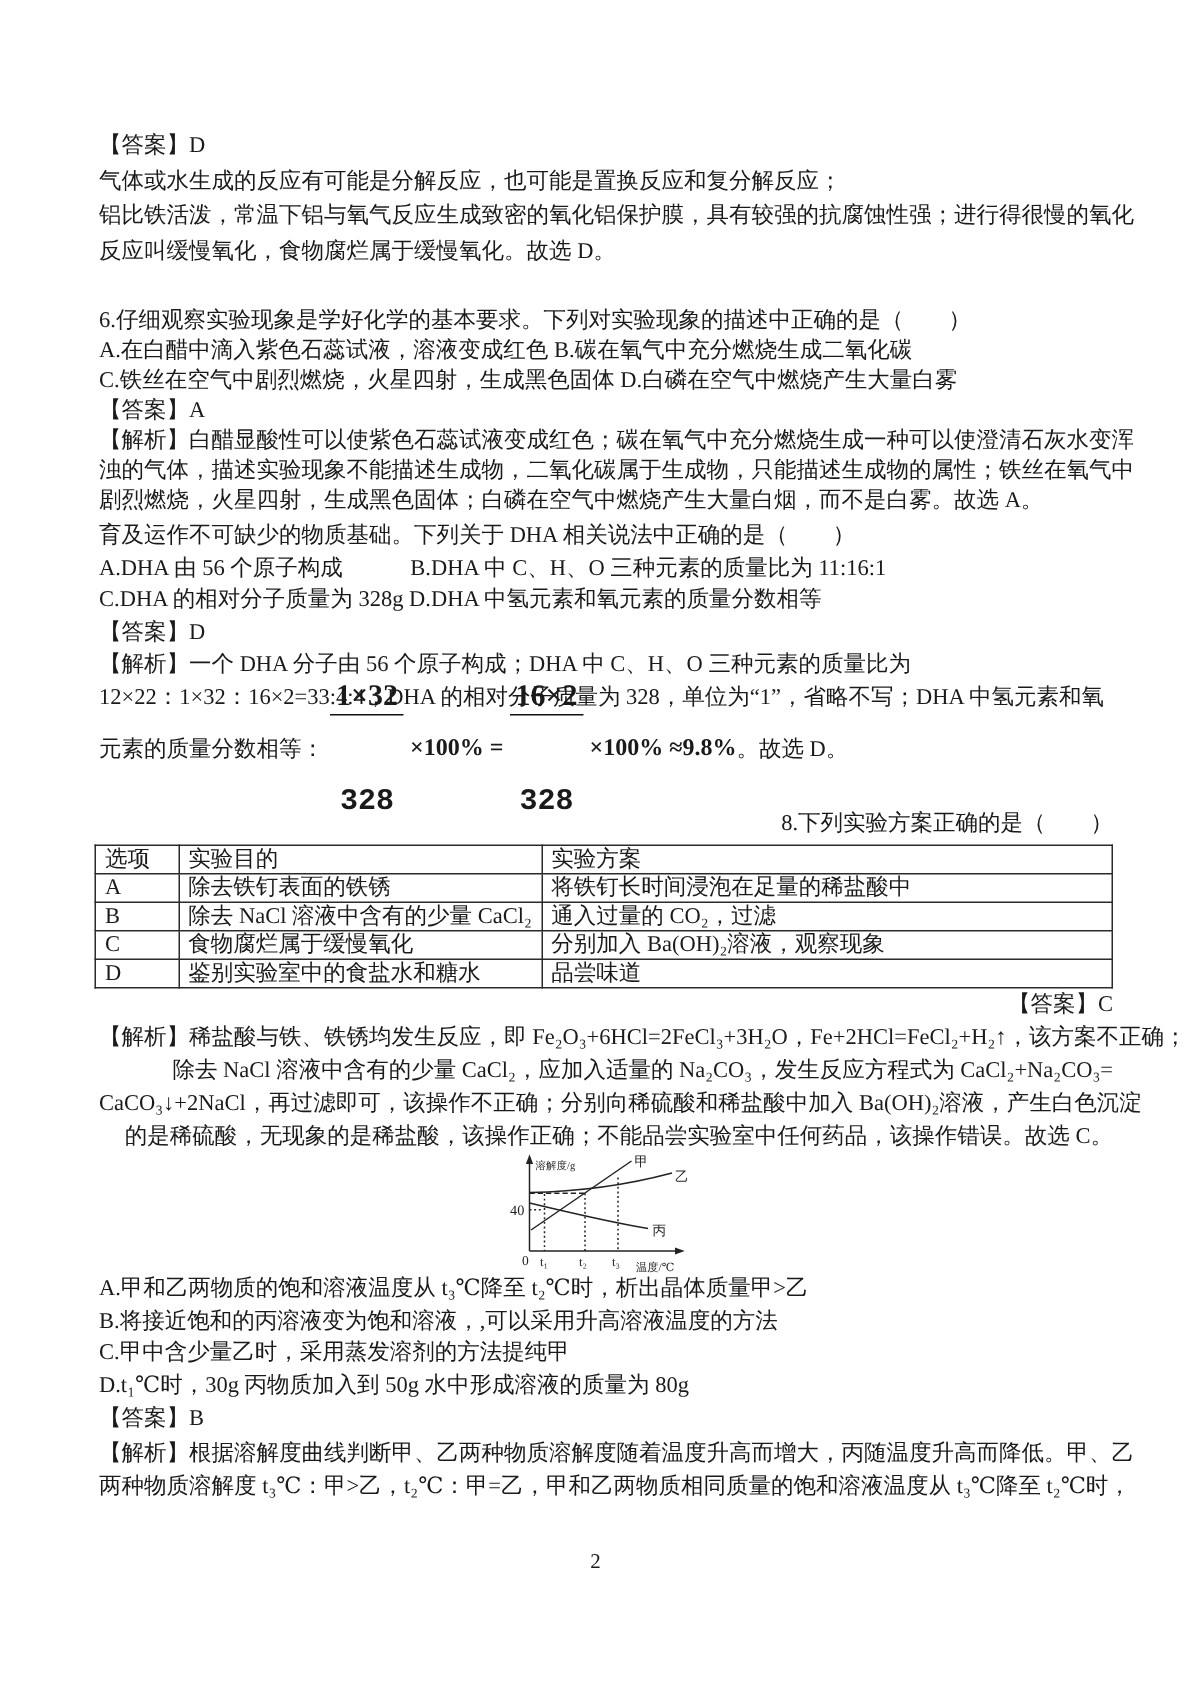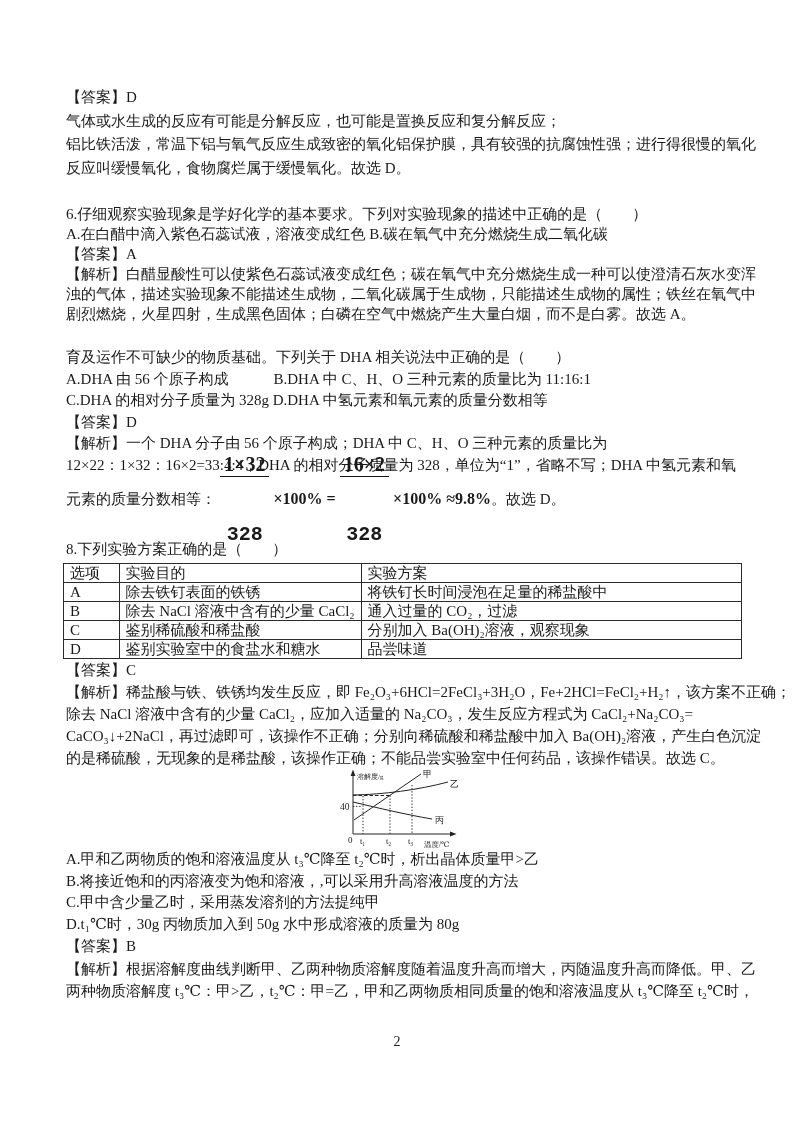--- a/index.html
+++ b/index.html
@@ -7,21 +7,21 @@
     width:794px;height:1123px;background:#ffffff;position:relative;
     font-family:"Liberation Serif","DejaVu Serif","DejaVu Sans",serif;
     color:#1a1a1a;overflow:hidden;
   }
   .sec{position:absolute;left:66px;width:676px;}
   #q5{top:86px;} #q6{top:204px;} #q7{top:347px;} #q8{top:538px;} #q9{top:772px;}
   p.ln{margin:0;font-size:15px;white-space:pre;}
   #q5 p.ln{line-height:23.5px;}
   #q6 p.ln{line-height:20px;}
   #q7 p.ln{line-height:21.5px;}
-  #q8 p.ln{line-height:22px;}
+  #q8 p.ln{line-height:22px;text-align:right;}
   #q9 p.qln{line-height:22px;}
   #q9 p.opt{line-height:21.7px;}
   #q9 p.ana{line-height:22.5px;}
   .formula{display:flex;align-items:center;height:46px;font-size:15px;white-space:pre;}
   .bm{font-weight:bold;font-size:16px;white-space:pre;}
   .frac{display:inline-block;text-align:center;margin:0 4px;font-weight:bold;font-size:20px;line-height:1.15;}
   .frac .num{display:block;padding:0 4px;border-bottom:1.8px solid #111;}
   .frac .den{display:block;font-family:Liberation Mono, monospace;}
   table.exp{border-collapse:collapse;margin-top:3px;margin-left:-3px;}
   table.exp td{border:1.6px solid #2b2b2b;font-size:15px;padding:0 6px;height:18px;line-height:18px;white-space:pre;vertical-align:middle;}
@@ -37,20 +37,21 @@
 <div id="q5" class="sec">
   <p class="ln">【答案】D</p>
   <p class="ln">气体或水生成的反应有可能是分解反应，也可能是置换反应和复分解反应；</p>
   <p class="ln">铝比铁活泼，常温下铝与氧气反应生成致密的氧化铝保护膜，具有较强的抗腐蚀性强；进行得很慢的氧化</p>
   <p class="ln">反应叫缓慢氧化，食物腐烂属于缓慢氧化。故选 D。</p>
 </div>
 
 <div id="q6" class="sec">
   <p class="ln">6.仔细观察实验现象是学好化学的基本要求。下列对实验现象的描述中正确的是（　　）</p>
   <p class="ln">A.在白醋中滴入紫色石蕊试液，溶液变成红色 B.碳在氧气中充分燃烧生成二氧化碳</p>
+  <p class="ln">C.铁丝在空气中剧烈燃烧，火星四射，生成黑色固体 D.白磷在空气中燃烧产生大量白雾</p>
   <p class="ln">【答案】A</p>
   <p class="ln">【解析】白醋显酸性可以使紫色石蕊试液变成红色；碳在氧气中充分燃烧生成一种可以使澄清石灰水变浑</p>
   <p class="ln">浊的气体，描述实验现象不能描述生成物，二氧化碳属于生成物，只能描述生成物的属性；铁丝在氧气中</p>
   <p class="ln">剧烈燃烧，火星四射，生成黑色固体；白磷在空气中燃烧产生大量白烟，而不是白雾。故选 A。</p>
 </div>
 
 <div id="q7" class="sec">
   <p class="ln">育及运作不可缺少的物质基础。下列关于 DHA 相关说法中正确的是（　　）</p>
   <p class="ln">A.DHA 由 56 个原子构成　　　B.DHA 中 C、H、O 三种元素的质量比为 11:16:1</p>
   <p class="ln">C.DHA 的相对分子质量为 328g D.DHA 中氢元素和氧元素的质量分数相等</p>
@@ -87,21 +88,21 @@
       <td>除去铁钉表面的铁锈</td>
       <td>将铁钉长时间浸泡在足量的稀盐酸中</td>
     </tr>
     <tr>
       <td>B</td>
       <td>除去 NaCl 溶液中含有的少量 CaCl₂</td>
       <td>通入过量的 CO₂，过滤</td>
     </tr>
     <tr>
       <td>C</td>
-      <td>鉴别稀硫酸和稀盐酸</td>
+      <td>食物腐烂属于缓慢氧化</td>
       <td>分别加入 Ba(OH)₂溶液，观察现象</td>
     </tr>
     <tr>
       <td>D</td>
       <td>鉴别实验室中的食盐水和糖水</td>
       <td>品尝味道</td>
     </tr>
   </tbody>
     </table>
   <p class="ln">【答案】C</p>

